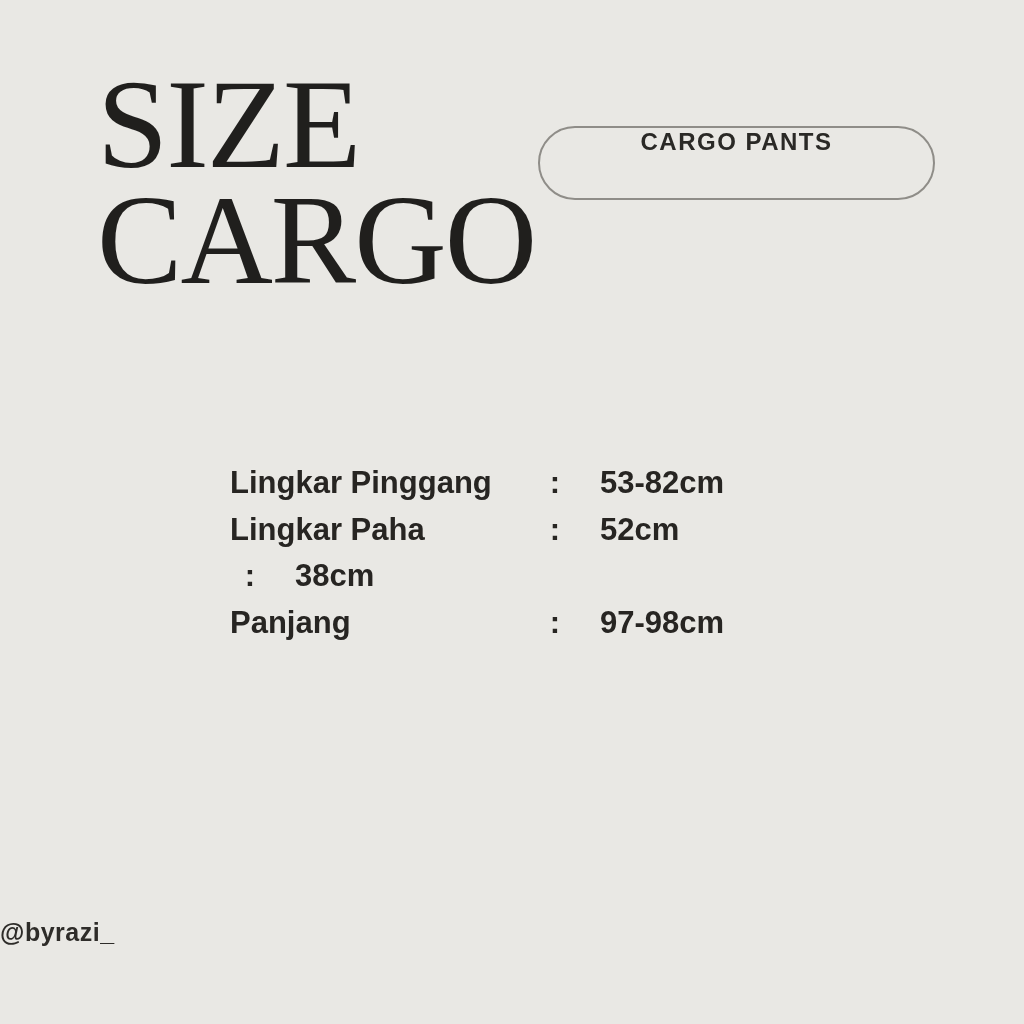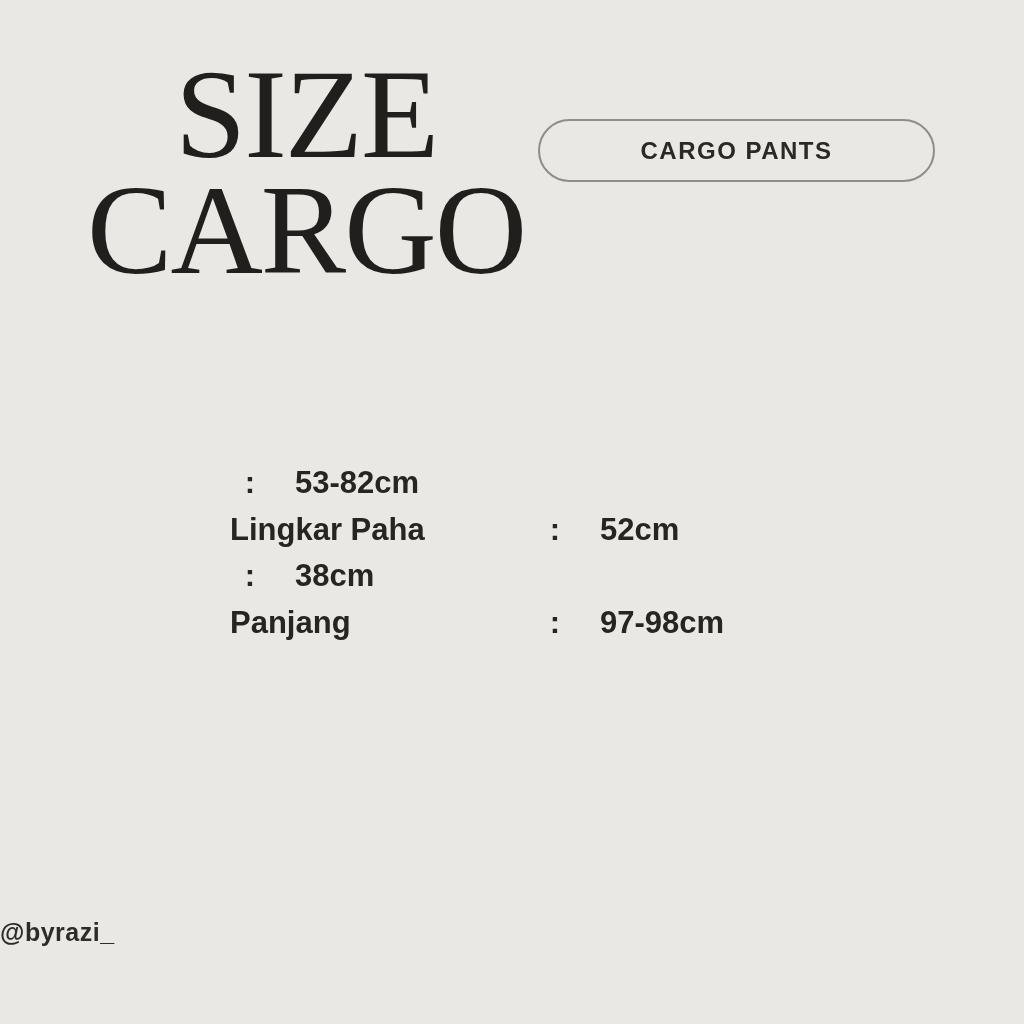--- a/index.html
+++ b/index.html
@@ -31,28 +31,28 @@
     letter-spacing: -2px;
   }
   .title-line {
     display: block;
     white-space: nowrap;
   }
   
   .pill {
     position: absolute;
     left: 538px;
-    top: 119px;
+    top: 126px;
     width: 397px;
-    height: 63px;
+    height: 74px;
     box-sizing: border-box;
     border: 2px solid #8f8d88;
     border-radius: 40px;
     display: flex;
-    align-items: center;
+    align-items: flex-start;
     justify-content: center;
   }
   .pill-label {
     font-size: 24px;
     font-weight: 700;
     letter-spacing: 1.5px;
     color: #2a2926;
   }
   
   .measurements {
@@ -92,31 +92,32 @@
     font-weight: 700;
     letter-spacing: 0.5px;
     color: #2e2c29;
   }
 </style>
 </head>
 <body>
 
 <div class="canvas">
 
-  <h1 class="title" style="margin:4px;text-align:center;">
+  <h1 class="title" style="margin:14px;">
     <span class="title-line">SIZE</span>
     <span class="title-line">CARGO</span>
   </h1>
 
   <div class="pill">
     <span class="pill-label">CARGO PANTS</span>
   </div>
 
   <div class="measurements">
     <div class="m-row">
+      <span class="m-label">Lingkar Pinggang</span>
       <span class="m-colon">:</span>
       <span class="m-value">53-82cm</span>
     </div>
     <div class="m-row">
       <span class="m-label">Lingkar Paha</span>
       <span class="m-colon">:</span>
       <span class="m-value">52cm</span>
     </div>
     <div class="m-row">
       <span class="m-colon">:</span>

